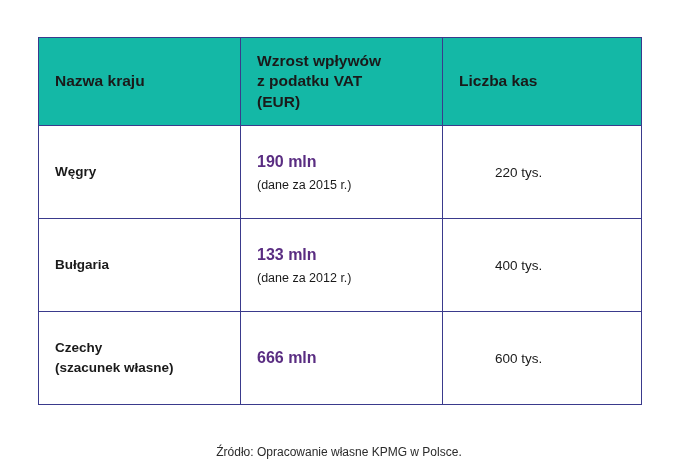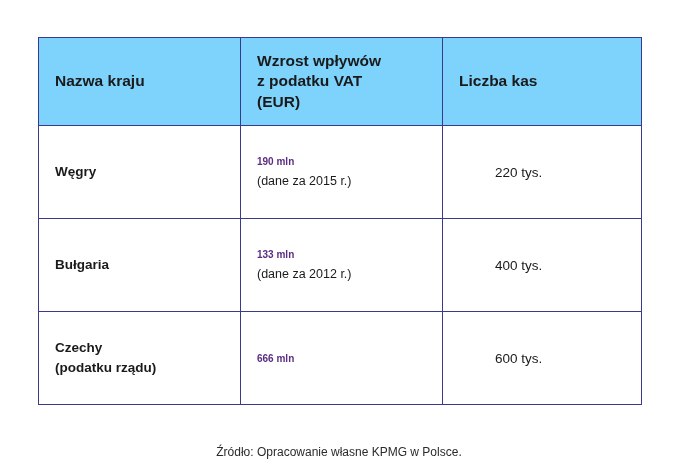--- a/index.html
+++ b/index.html
@@ -39,21 +39,21 @@
     table-layout: fixed;
   }
   table.vat-table td, table.vat-table th {
     border: 1.5px solid #3a3a8c;
     vertical-align: middle;
     padding: 0 16px;
     box-sizing: border-box;
     text-align: left;
   }
   thead th {
-    background: #7dd3fc;
+    background: #14b8a6;
     height: 88px;
     color: #1a1a1a;
     font-size: 15.5px;
     font-weight: bold;
     vertical-align: middle;
     line-height: 1.32;
   }
   .col-country { width: 202px; }
   .col-growth  { width: 202px; }
   .col-count   { width: 199px; }
@@ -65,21 +65,21 @@
   }
   .country-name {
     font-weight: bold;
     font-size: 13.5px;
     line-height: 1.45;
     color: #1a1a1a;
   }
   .amount {
     color: #5a2d82;
     font-weight: bold;
-    font-size: 10px;
+    font-size: 16px;
     display: block;
   }
   .note {
     display: block;
     margin-top: 7px;
     font-size: 12.5px;
     color: #1a1a1a;
     font-weight: normal;
   }
   .count {
@@ -142,21 +142,21 @@
           <span class="amount">133 mln</span>
           <span class="note">(dane za 2012 r.)</span>
         </td>
         <td>
           <span class="count">400 tys.</span>
         </td>
       </tr>
       <tr>
         <td>
           <span class="country-name hdr-line">Czechy</span>
-          <span class="country-name hdr-line">(podatku rządu)</span>
+          <span class="country-name hdr-line">(szacunek własne)</span>
         </td>
         <td>
           <span class="amount">666 mln</span>
         </td>
         <td>
           <span class="count">600 tys.</span>
         </td>
       </tr>
     </tbody>
   </table>

